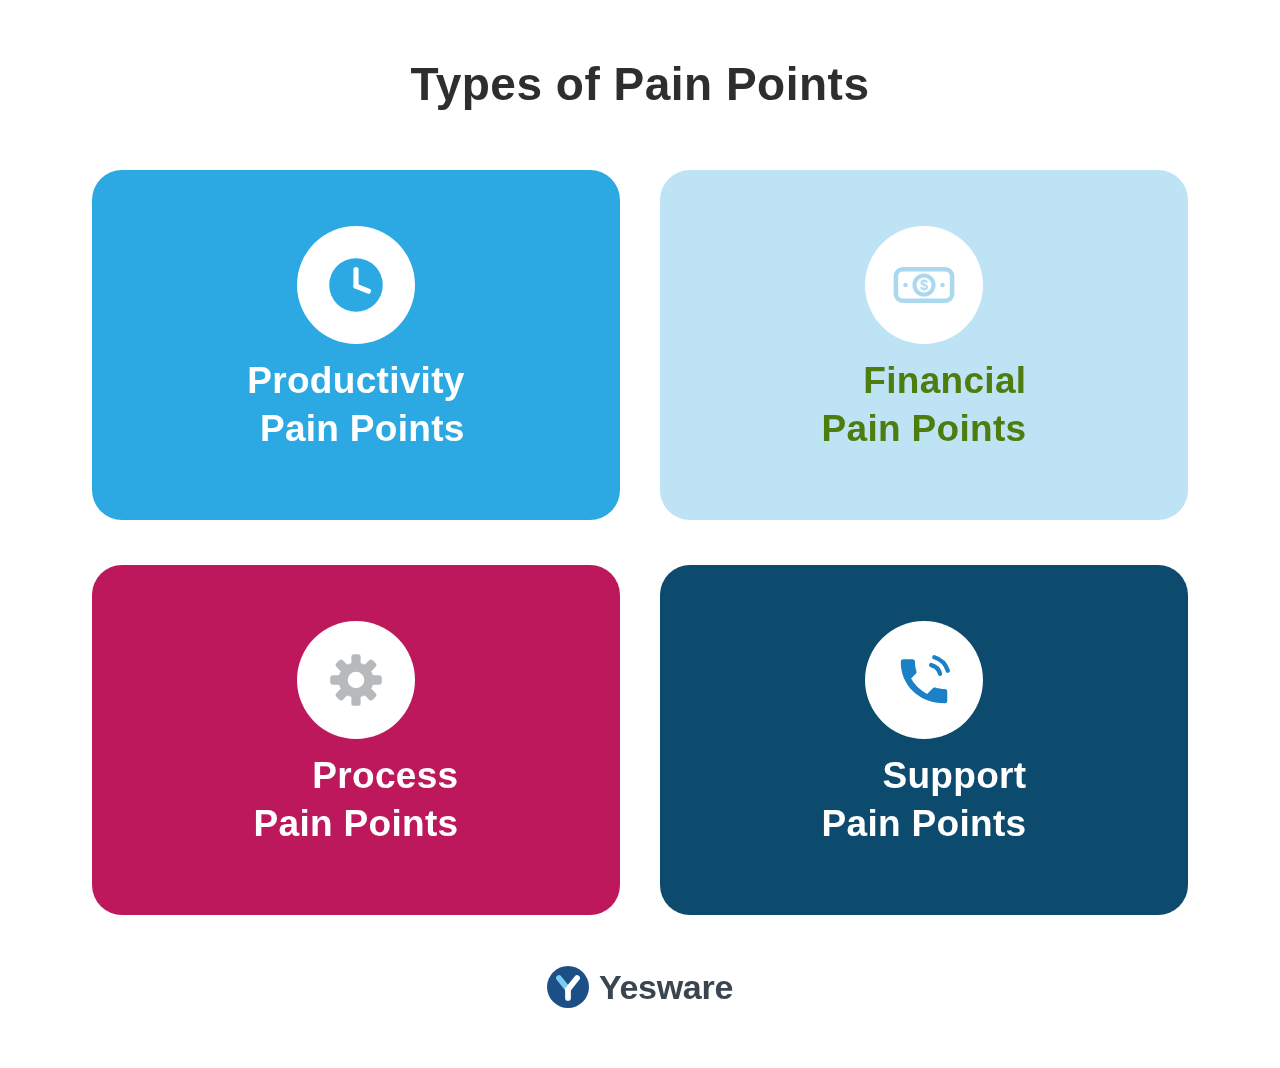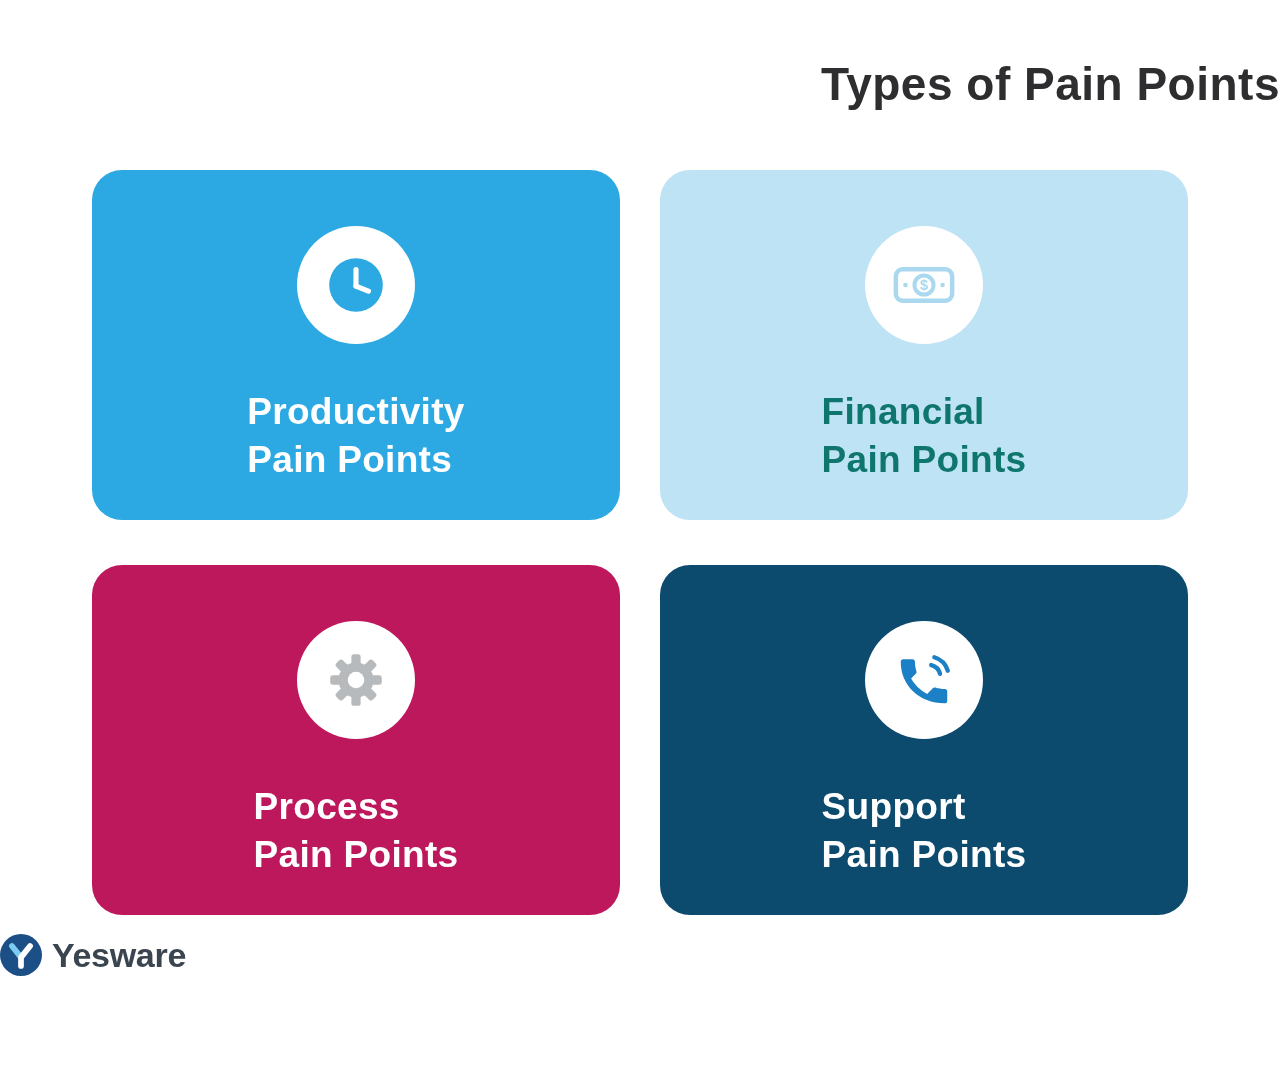--- a/index.html
+++ b/index.html
@@ -10,21 +10,21 @@
     font-family: "Liberation Sans", sans-serif;
     overflow: hidden;
   }
   .canvas {
     width: 1280px;
     height: 1068px;
     position: relative;
   }
   h1.title {
     margin-top: 58px;
-    text-align: right;
+    text-align: center;
     font-size: 46px;
     line-height: 52px;
     font-weight: 800;
     letter-spacing: 0.5px;
   }
   .grid {
     width: 1096px;
     margin: 60px auto 0 auto;
     display: grid;
     grid-template-columns: 528px 528px;
@@ -43,31 +43,32 @@
     width: 118px;
     height: 118px;
     border-radius: 50%;
     background: #ffffff;
     display: flex;
     align-items: center;
     justify-content: center;
   }
   .icon-circle svg { display: block; }
   .card-label {
-    margin-top: 44px;
-    text-align: left;
+    margin-top: 13px;
+    text-align: right;
     font-size: 37px;
     font-weight: 700;
     line-height: 48px;
     letter-spacing: 0.3px;
   }
   .footer {
-    margin-top: 19px;
+    margin-top: 51px;
     display: flex;
     align-items: center;
+    justify-content: center;
     gap: 10px;
   }
   .brand-name {
     font-size: 34px;
     font-weight: 700;
     letter-spacing: -0.3px;
   }
 </style>
 </head>
 <body>
@@ -95,21 +96,21 @@
     <section class="card" style="background-color: rgb(190, 227, 244);">
       <div class="icon-circle" style="color: rgb(169, 216, 239);">
         <svg width="72" height="72" viewBox="0 0 64 64" aria-hidden="true">
           <rect x="7" y="18" width="50" height="28" rx="6" fill="none" stroke="currentColor" stroke-width="4"></rect>
           <circle cx="32" cy="32" r="8.5" fill="none" stroke="currentColor" stroke-width="3.5"></circle>
           <circle cx="15.5" cy="32" r="2" fill="currentColor"></circle>
           <circle cx="48.5" cy="32" r="2" fill="currentColor"></circle>
           <text x="32" y="36.6" text-anchor="middle" font-size="13" font-weight="bold" fill="currentColor">$</text>
         </svg>
       </div>
-      <div class="card-label" style="color: #0f766e;">
+      <div class="card-label" style="color: #4d7c0f;">
         <div>Financial</div>
         <div>Pain Points</div>
       </div>
     </section>
 
     <section class="card" style="background-color: #be185d;">
       <div class="icon-circle" style="color: rgb(183, 186, 188);">
         <svg width="66" height="66" viewBox="0 0 64 64" aria-hidden="true">
           <g fill="currentColor">
             <rect x="27.5" y="7" width="9" height="14" rx="2.5"></rect>

